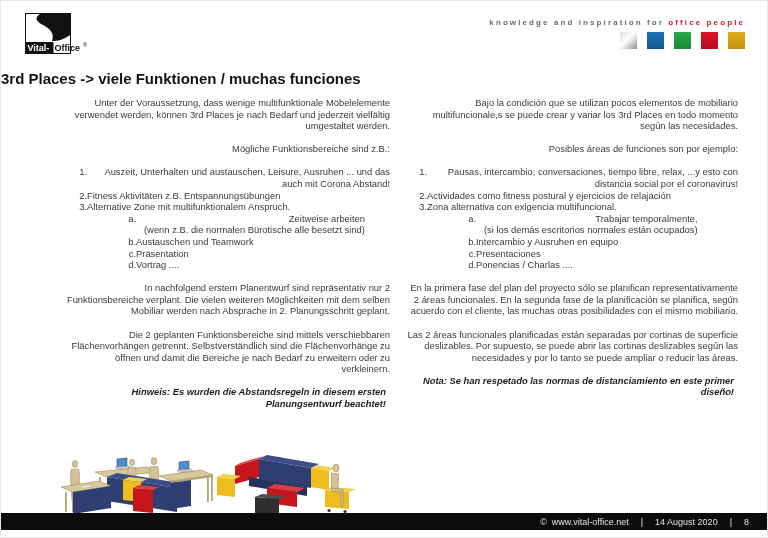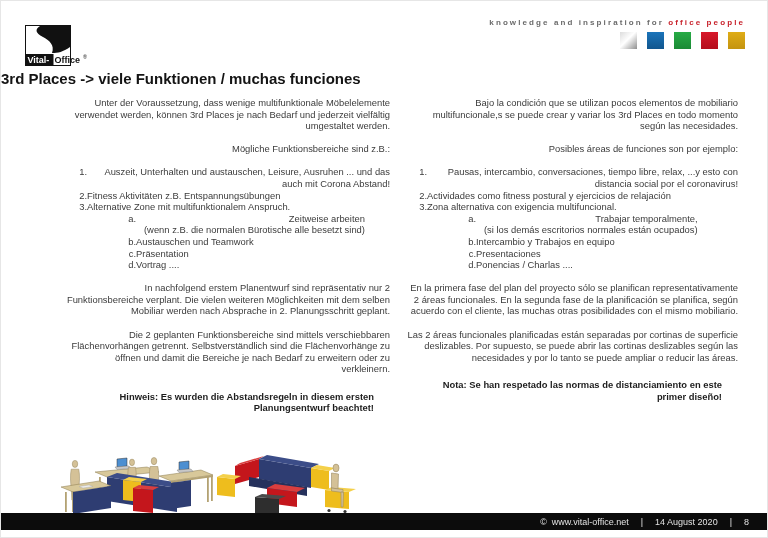--- a/index.html
+++ b/index.html
@@ -3,21 +3,21 @@
 <meta charset="utf-8">
 <style>
   html,body { margin:0; padding:0; background:#ffffff; }
   .page {
     position:relative; width:768px; height:538px; background:#ffffff;
     font-family:"Liberation Sans", sans-serif; color:#3c3c3c;
     overflow:hidden; box-sizing:border-box; border:1px solid #e6e6e6;
   }
 
   
-  .logo { position:absolute; left:24px; top:24px; }
+  .logo { position:absolute; left:24px; top:12px; }
   .tagline {
     position:absolute; top:17px; right:22px;
     font-size:8px; font-weight:bold; letter-spacing:2.1px; color:#6b6b6b;
     white-space:nowrap;
   }
   .tagline .hl { color:#c8232c; }
   .squares { position:absolute; top:31px; right:22px; display:flex; gap:10px; }
   .sq { width:17px; height:17px; }
   .sq-silver { background:linear-gradient(135deg,#dcdcdc 0%,#ffffff 45%,#8f8f8f 100%); }
   .sq-blue   { background:linear-gradient(180deg,#1b74ba,#11568e); }
@@ -35,21 +35,21 @@
   .col { position:absolute; top:96px; font-size:9.4px; line-height:11.6px; color:#3b3b3b;text-align:right; }
   .col-left  { left:65px;  width:324px; }
   .col-right { left:405px; width:332px; }
   .para { margin:0 0 11.5px 0; }
   .list { margin:0 0 11.5px 0; }
   .li, .subli { display:flex; }
   .li > .marker { width:21px; flex:none; }
   .subli { margin-left:50px; }
   .subli > .marker { width:20px; flex:none; }
   .preline { white-space:pre-line;margin-left:8px; }
-  .note { font-weight:bold; color:#1d1d1d; margin:16px; }
+  .note { font-weight:bold; color:#1d1d1d; margin:4px;font-style:italic; }
 
   
   .illustration { position:absolute; left:58px; top:429px; }
 
   
   .footer {
     position:absolute; left:0; right:0; bottom:7px; height:17px;
     background:#0c0c0c; color:#e2e2e2; font-size:9px;
     display:flex; align-items:center; justify-content:flex-end;
     gap:12px; padding-right:18px;
@@ -142,21 +142,21 @@
         <span class="marker">3.</span>
         <span>Zona alternativa con exigencia multifuncional.</span>
       </div>
       <div class="subli">
         <span class="marker">a.</span>
         <span class="preline">Trabajar temporalmente,
 (si los demás escritorios normales están ocupados)</span>
       </div>
       <div class="subli">
         <span class="marker">b.</span>
-        <span>Intercambio y Trabajos en equipo</span>
+        <span>Intercambio y Ausruhen en equipo</span>
       </div>
       <div class="subli">
         <span class="marker">c.</span>
         <span>Presentaciones</span>
       </div>
       <div class="subli">
         <span class="marker">d.</span>
         <span>Ponencias / Charlas ....</span>
       </div>
     </div>

